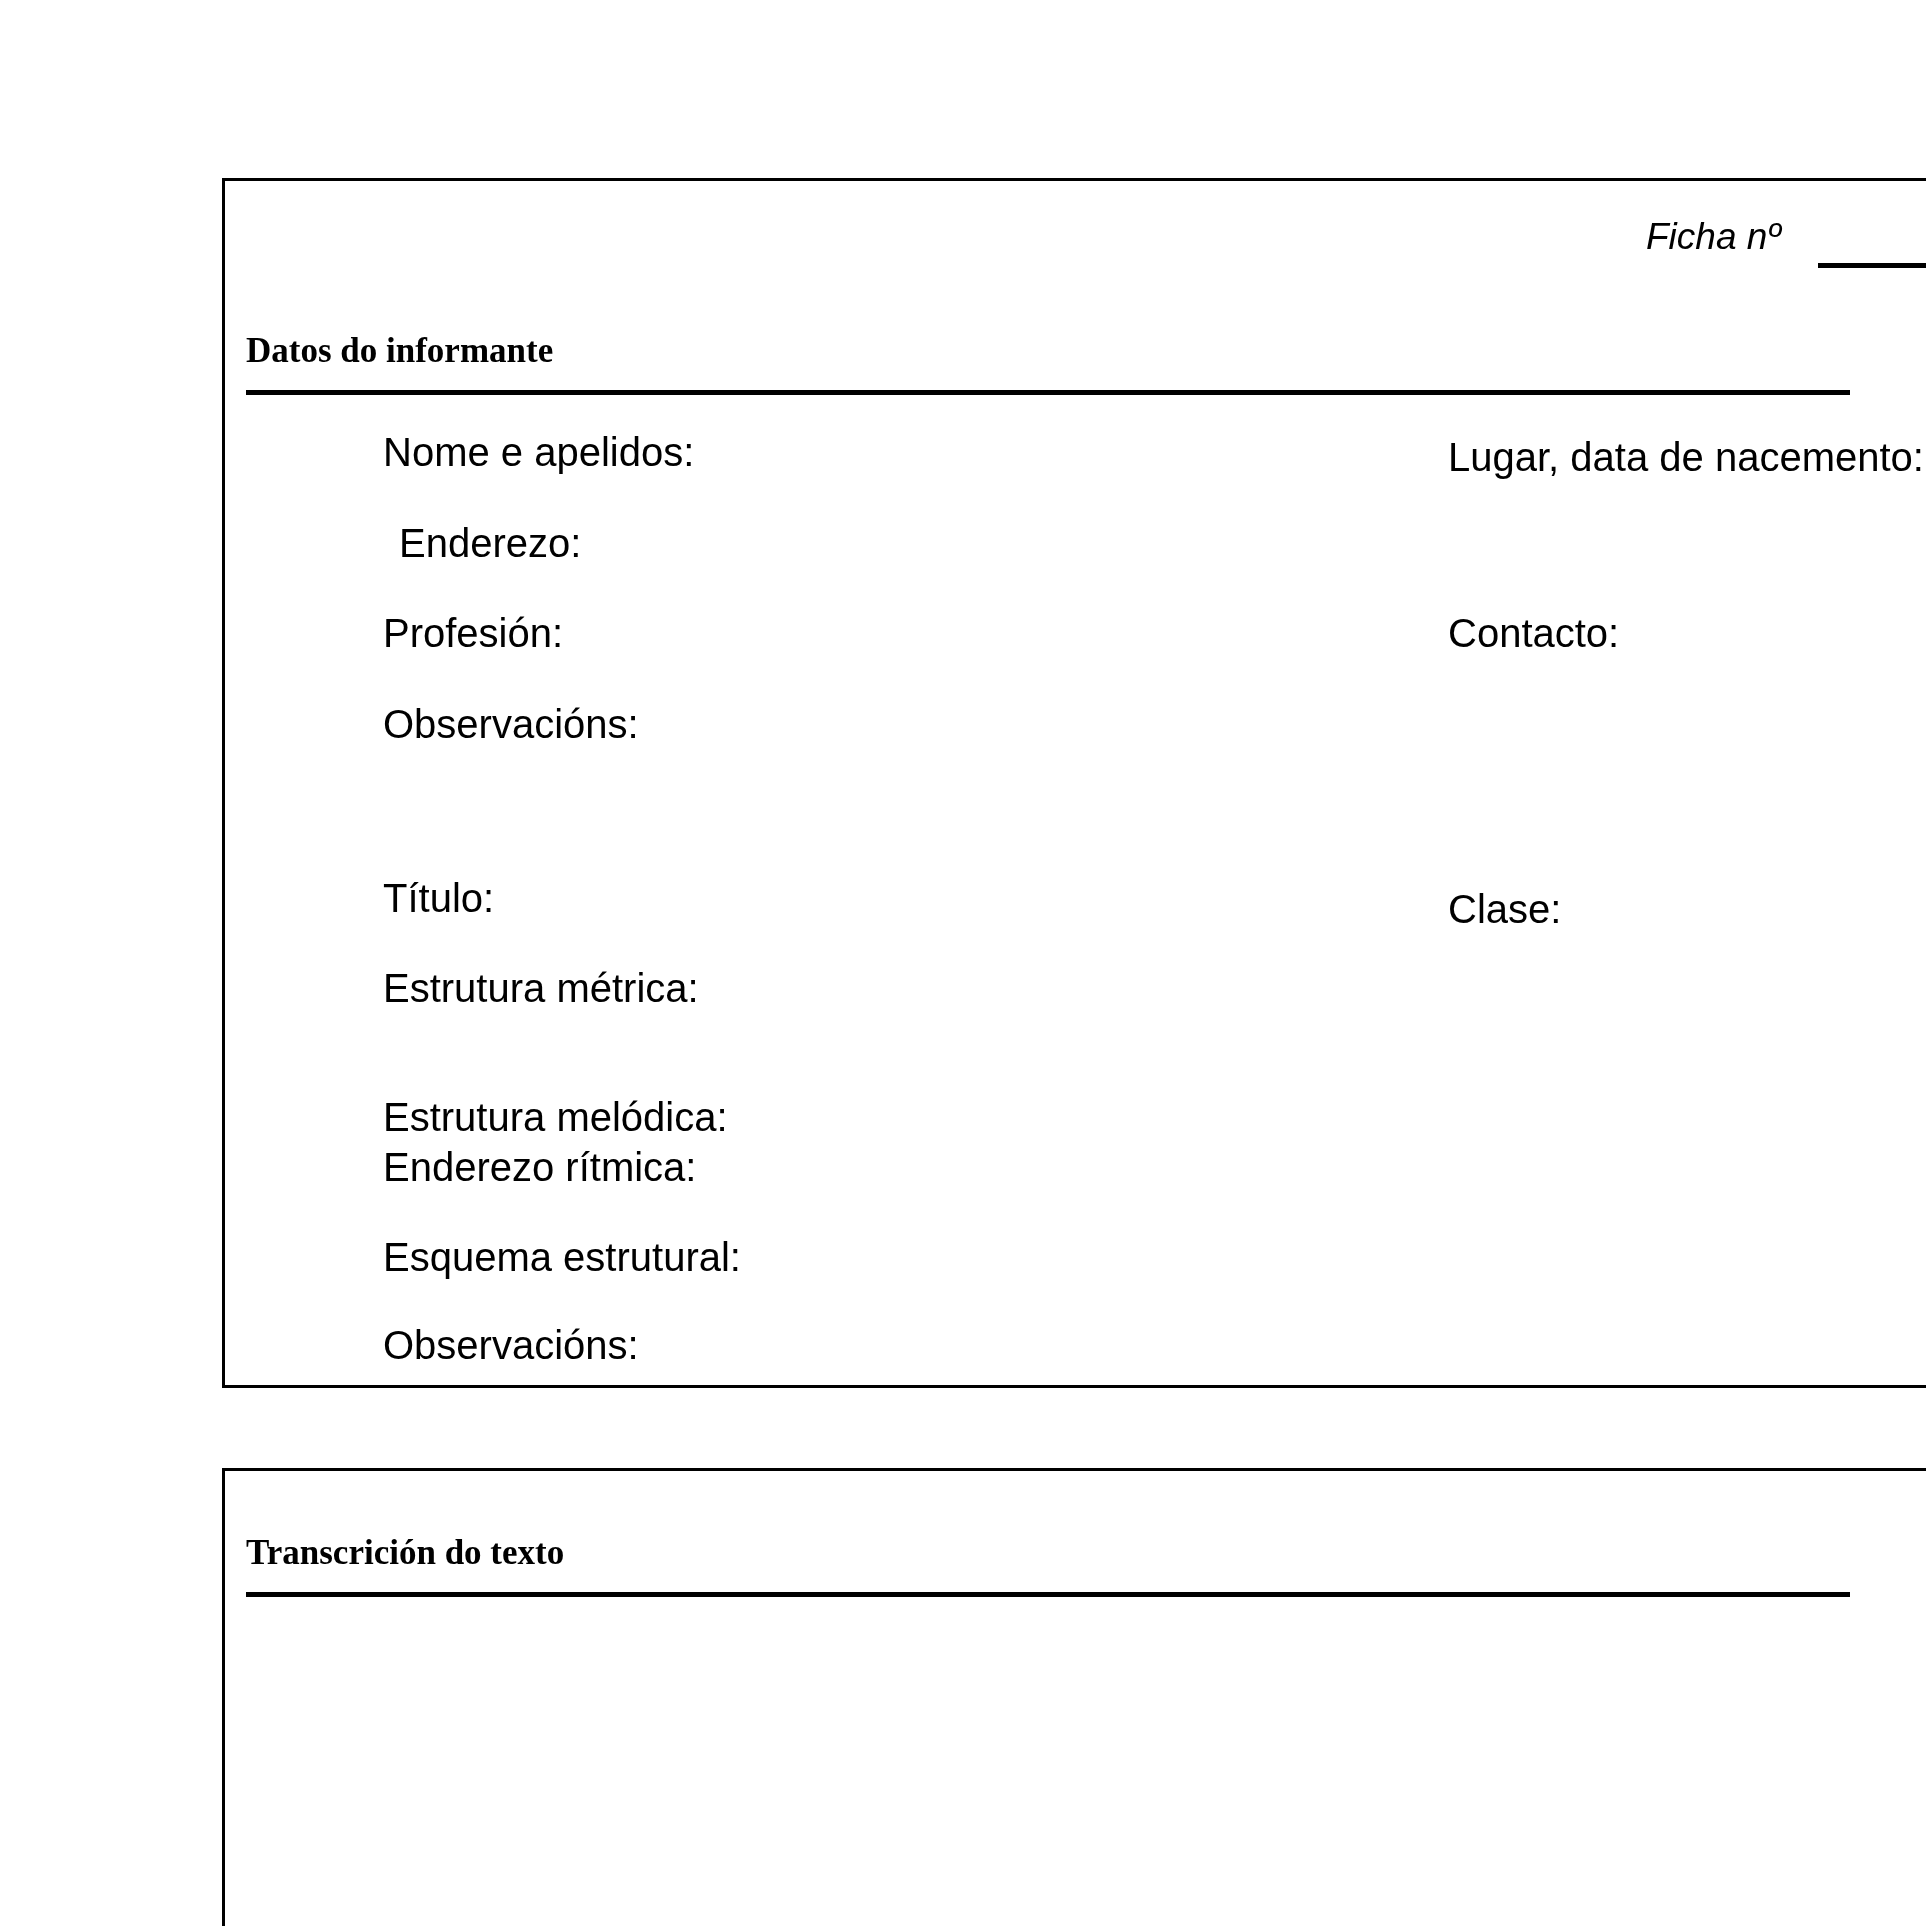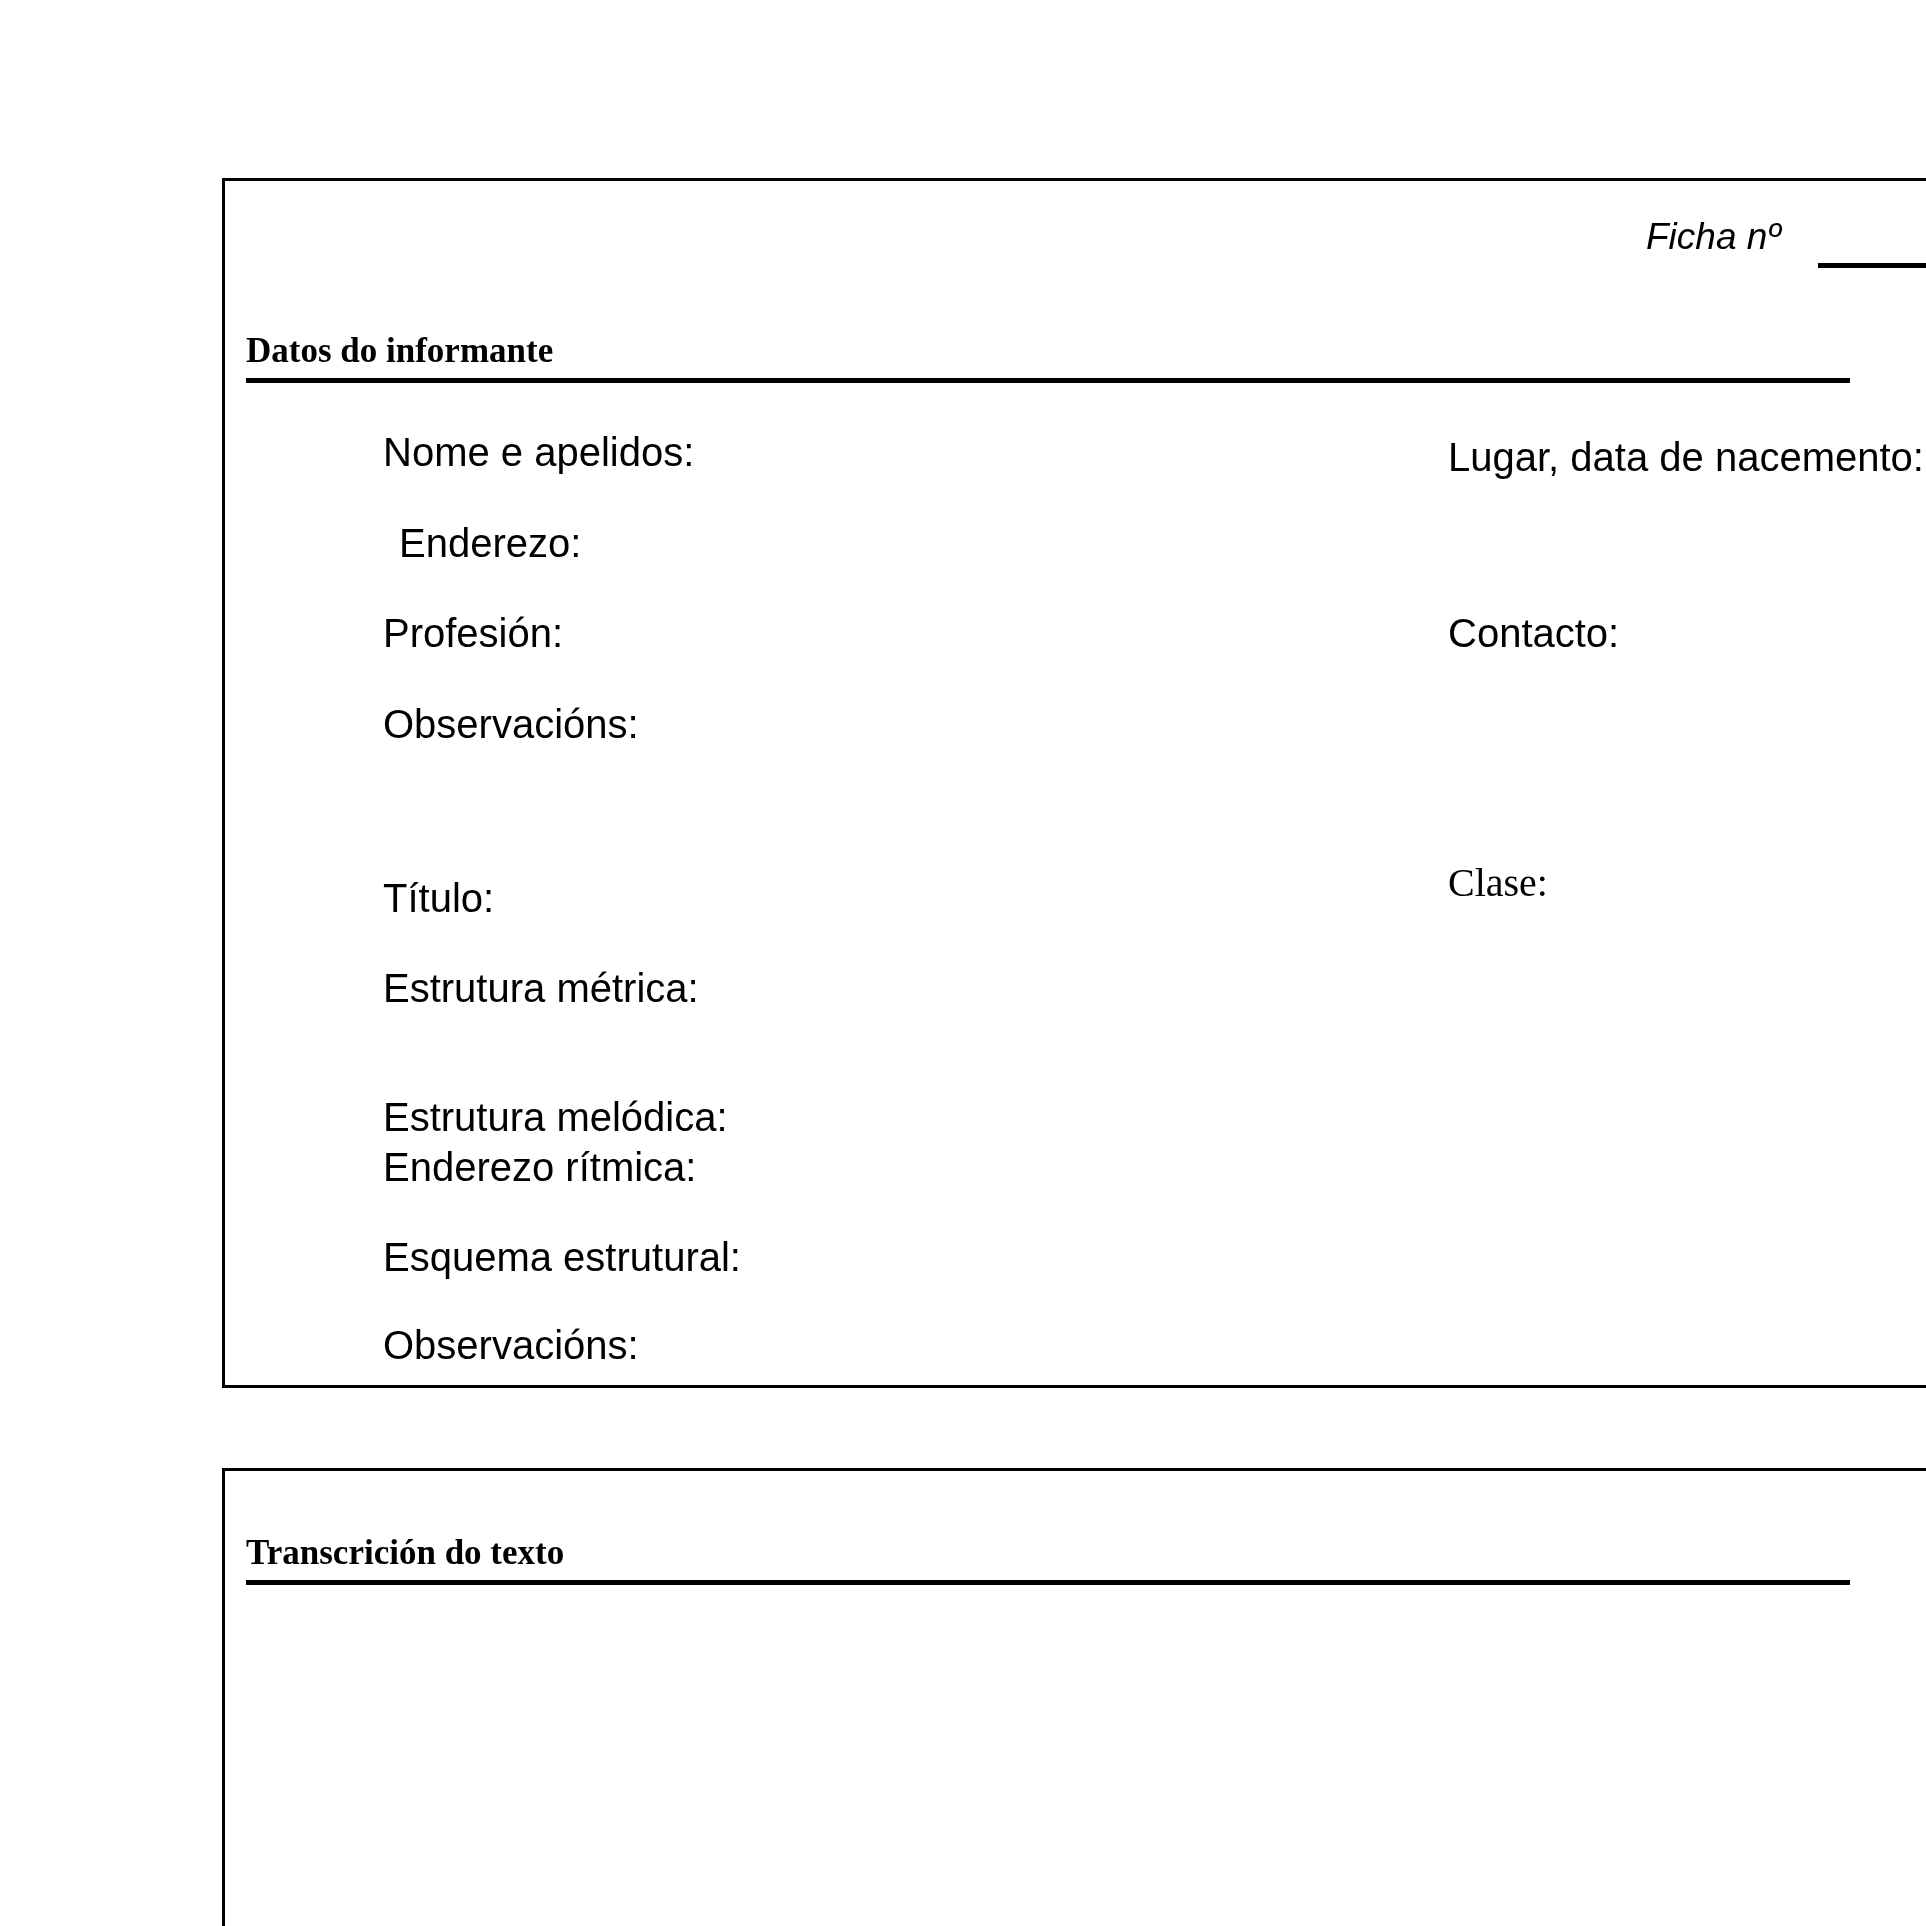--- a/index.html
+++ b/index.html
@@ -39,21 +39,21 @@
 
   .section-heading {
     position: absolute;
     left: 21px;
     width: 1604px;
     margin: 0;
     font-family: "Liberation Serif", "DejaVu Serif", serif;
     font-weight: bold;
     font-size: 35px;
     line-height: 1.12;
-    padding-bottom: 8px;
+    padding-bottom: 20px;
     border-bottom: 5px solid #000000;
     white-space: nowrap;
   }
 
   .field {
     position: absolute;
     font-size: 40px;
     line-height: 1.05;
     white-space: nowrap;
   }
@@ -79,21 +79,21 @@
   <div class="field col-right" style="top:431px;">Contacto:</div>
 
 
   <div class="field col-left" style="top:696px;">Título:</div>
   <div class="field col-left" style="top:786px;">Estrutura métrica:</div>
   <div class="field col-left" style="top:915px;">Estrutura melódica:</div>
   <div class="field col-left" style="top:965px;">Enderezo rítmica:</div>
   <div class="field col-left" style="top:1055px;">Esquema estrutural:</div>
   <div class="field col-left" style="top:1143px;">Observacións:</div>
 
-  <div class="field col-right" style="top:681px;font-family:Liberation Serif, serif;">Clase:</div>
+  <div class="field col-right" style="top:707px;">Clase:</div>
 </section>
 
 <section class="card" id="card-trans">
 
   <h2 class="section-heading" style="top:62px;">Transcrición do texto</h2>
 
 </section>
 
 
 </body></html>

